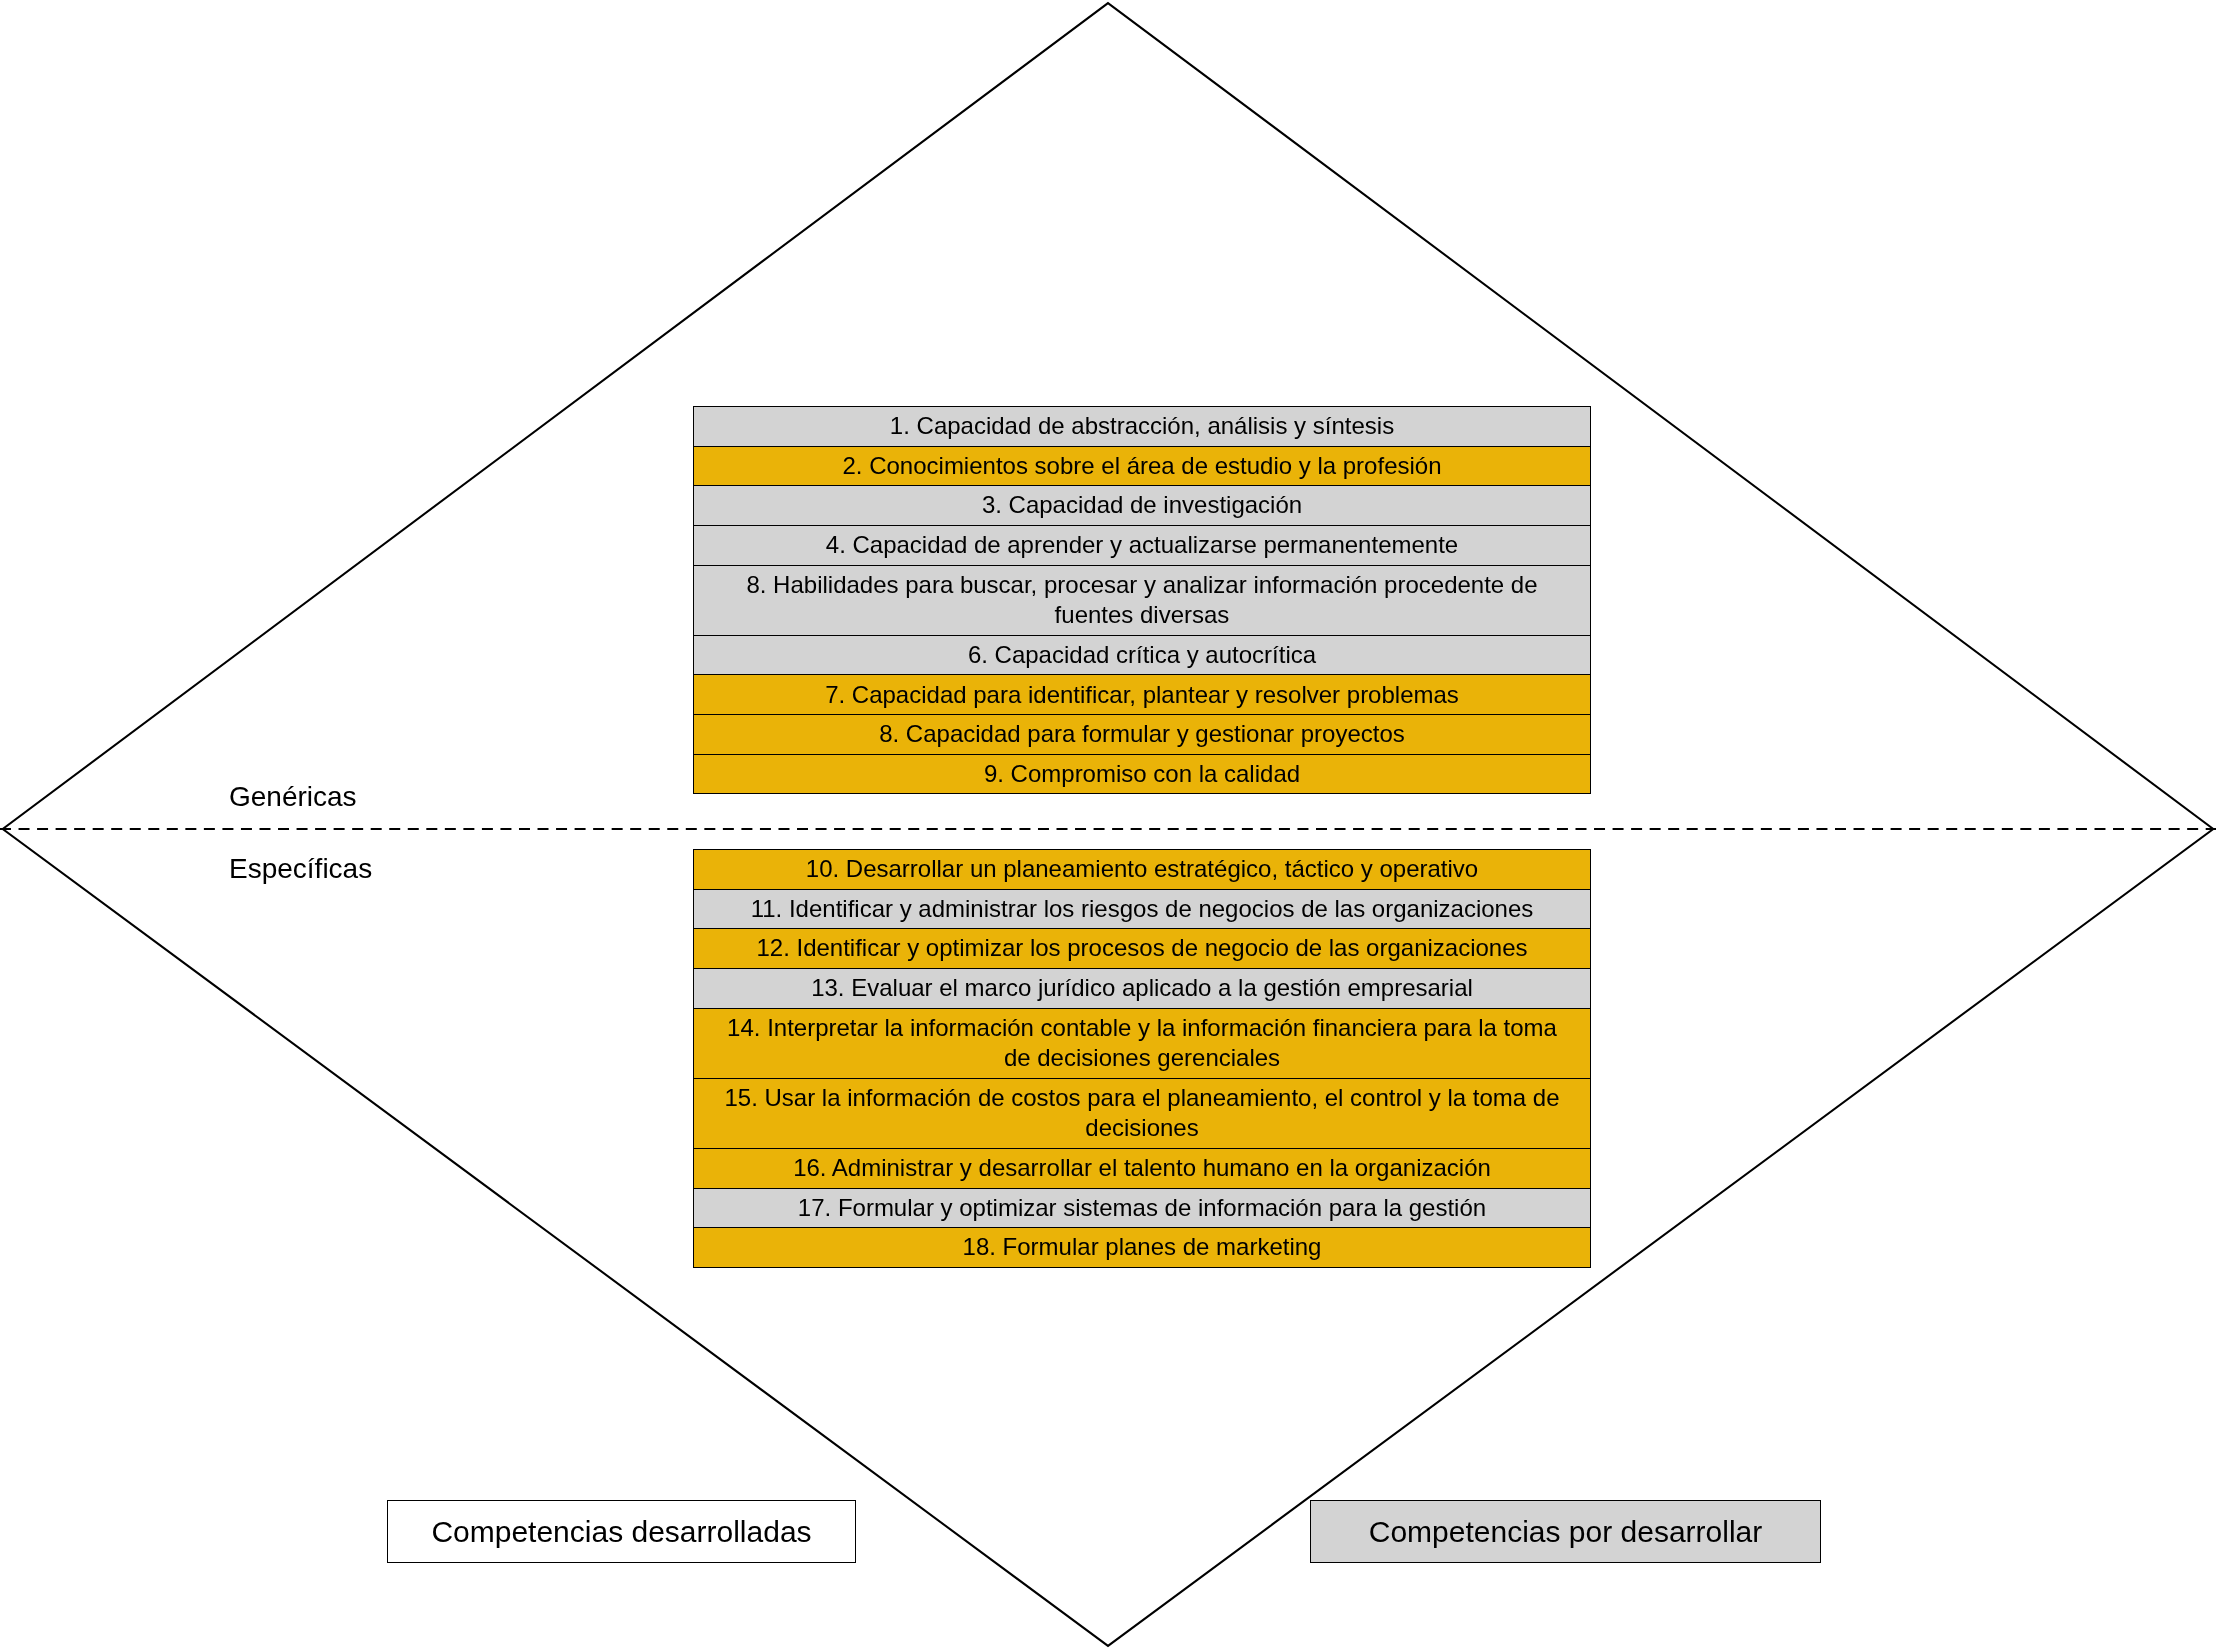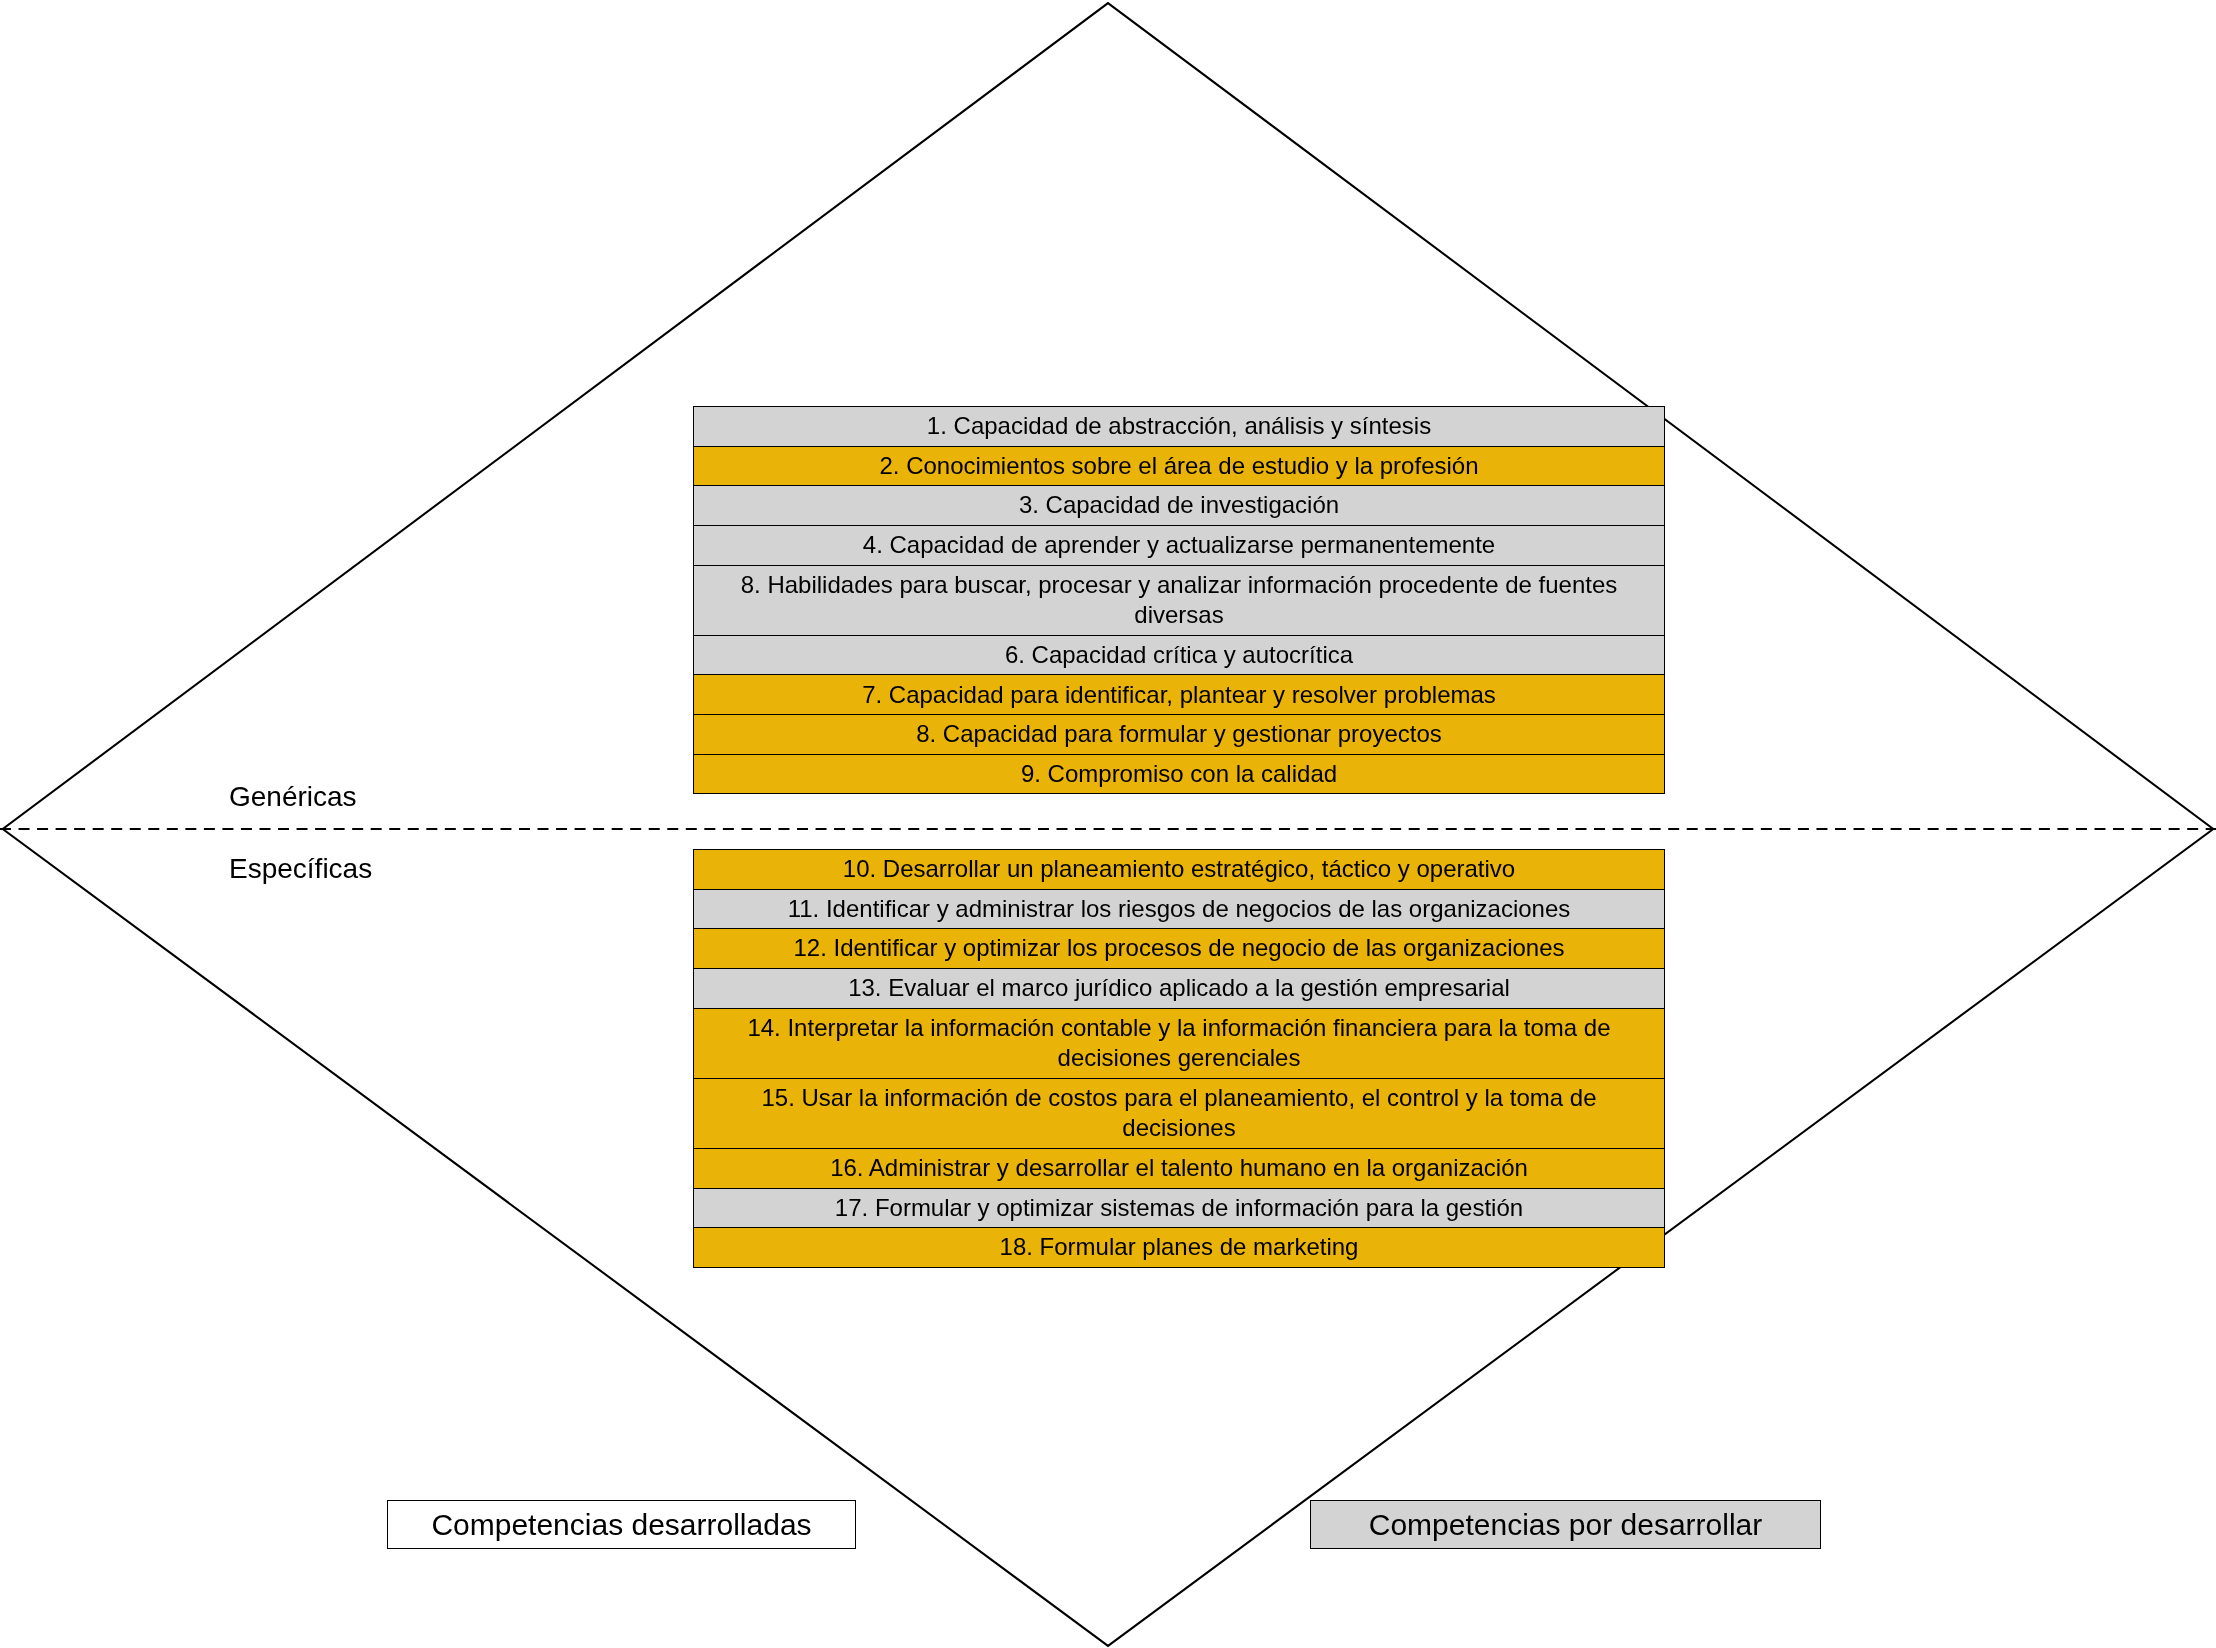--- a/index.html
+++ b/index.html
@@ -16,21 +16,21 @@
       color: #000000;
       overflow: hidden;
     }
     .canvas svg {
       position: absolute;
       left: 0;
       top: 0;
     }
     .comp-table {
       position: absolute;
-      width: 972px;
+      width: 898px;
       border: 1.4px solid #000000;
       background: #ffffff;
       box-sizing: border-box;
     }
     #generic-table { left: 693px; top: 406px; }
     #specific-table { left: 693px; top: 849px; }
     .comp-row {
       padding: 4.1px 18px;
       font-size: 24px;
       line-height: 1.27;
@@ -43,21 +43,21 @@
     .side-label {
       position: absolute;
       left: 229px;
       font-size: 28px;
     }
     #label-generic { top: 781px; }
     #label-specific { top: 853px; }
     .legend-box {
       position: absolute;
       top: 1500px;
-      height: 49px;
+      height: 63px;
       border: 1.4px solid #000000;
       display: flex;
       align-items: center;
       justify-content: center;
       font-size: 30px;
       box-sizing: border-box;
     }
     #legend-developed { left: 387px; width: 469px; background: #ffffff; }
     #legend-todevelop { left: 1310px; width: 511px; background: var(--shaded, #d3d3d3); }
   </style>

